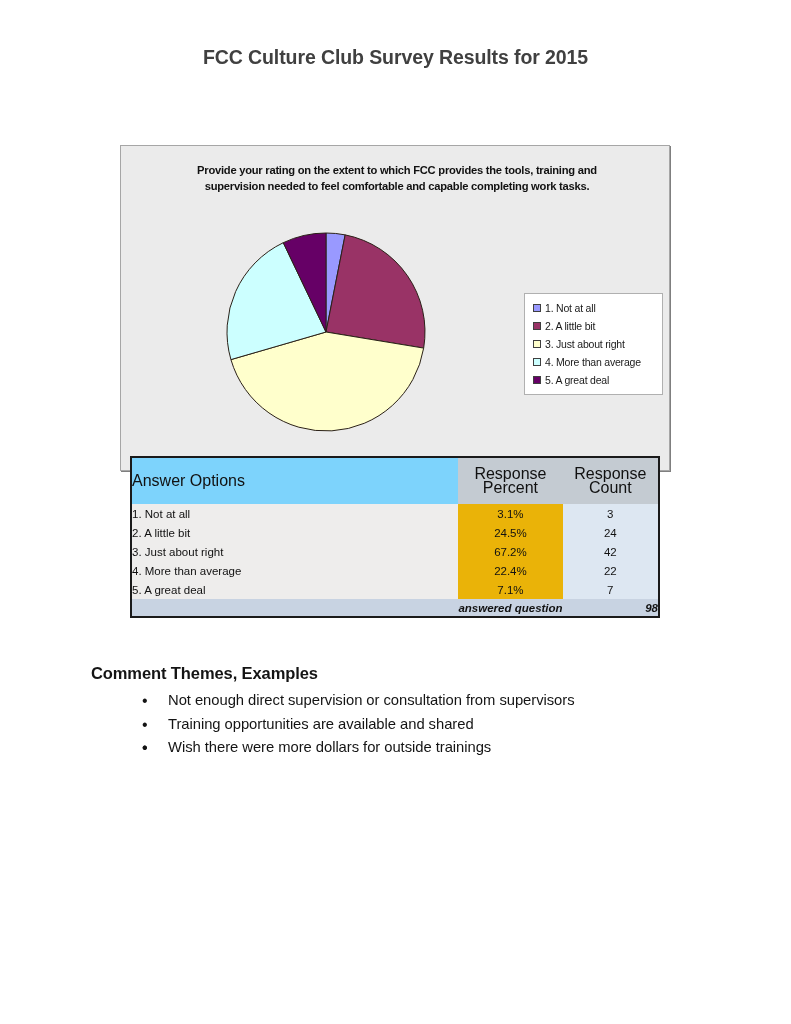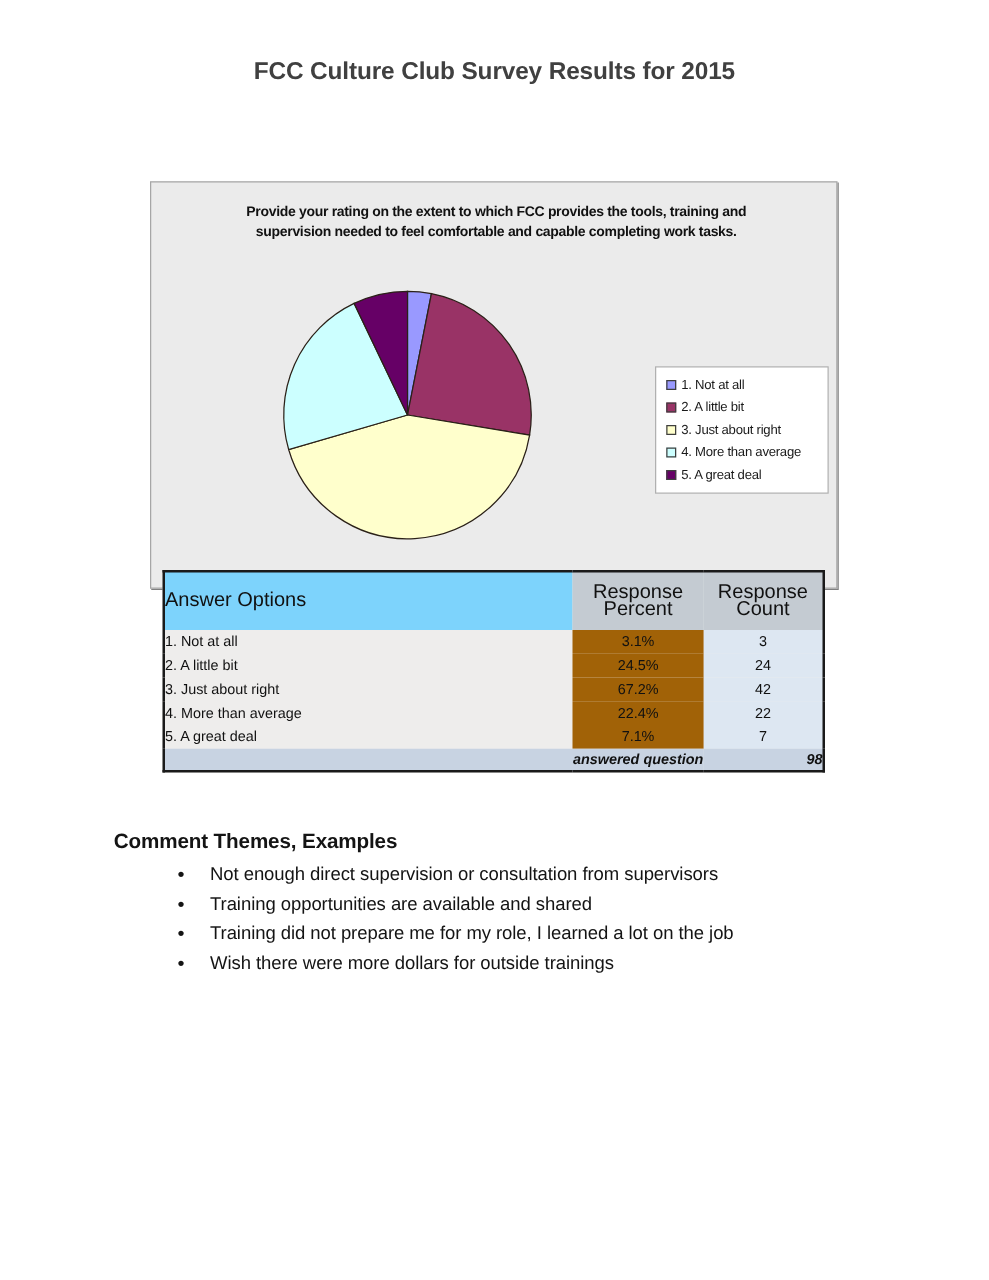--- a/index.html
+++ b/index.html
@@ -134,21 +134,21 @@
 
   .td-opt {
     background: #eeedec;
     height: 19px;
     padding-left: 9px;
     font-size: 11.5px;
     color: #111111;
     text-align: left;
   }
   .td-pct {
-    background: #a16207;
+    background: #eab308;
     height: 19px;
     font-size: 11.5px;
     color: #111111;
     text-align: center;
   }
   .td-cnt {
     background: #dde7f2;
     height: 19px;
     font-size: 11.5px;
     color: #111111;
@@ -306,15 +306,15 @@
       <td class="foot-label" colspan="2">answered question</td>
       <td class="foot-value">98</td>
     </tr>
   </tfoot>
 </table>
 
 <div class="comments-heading">Comment Themes, Examples</div>
 <ul class="comments-list" id="comments-list">
     <li><span class="bullet">•</span><span>Not enough direct supervision or consultation from supervisors</span></li>
     <li><span class="bullet">•</span><span>Training opportunities are available and shared</span></li>
-    <li><span class="bullet">•</span><span>Training did not prepare me for my role, I learned a lot on the job</span></li>
+    <li><span class="bullet">•</span></li>
     <li><span class="bullet">•</span><span>Wish there were more dollars for outside trainings</span></li>
   </ul>
 
 </body></html>

